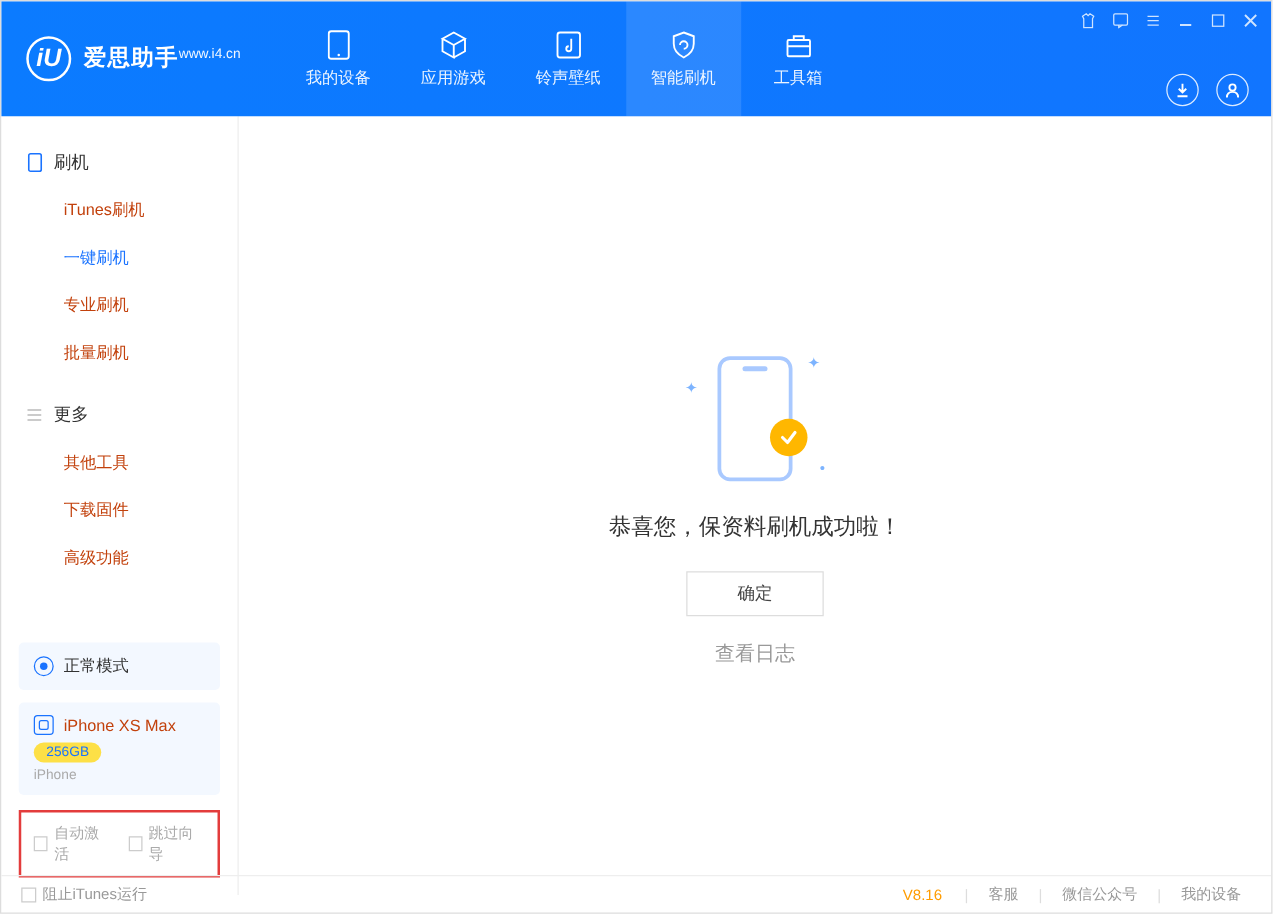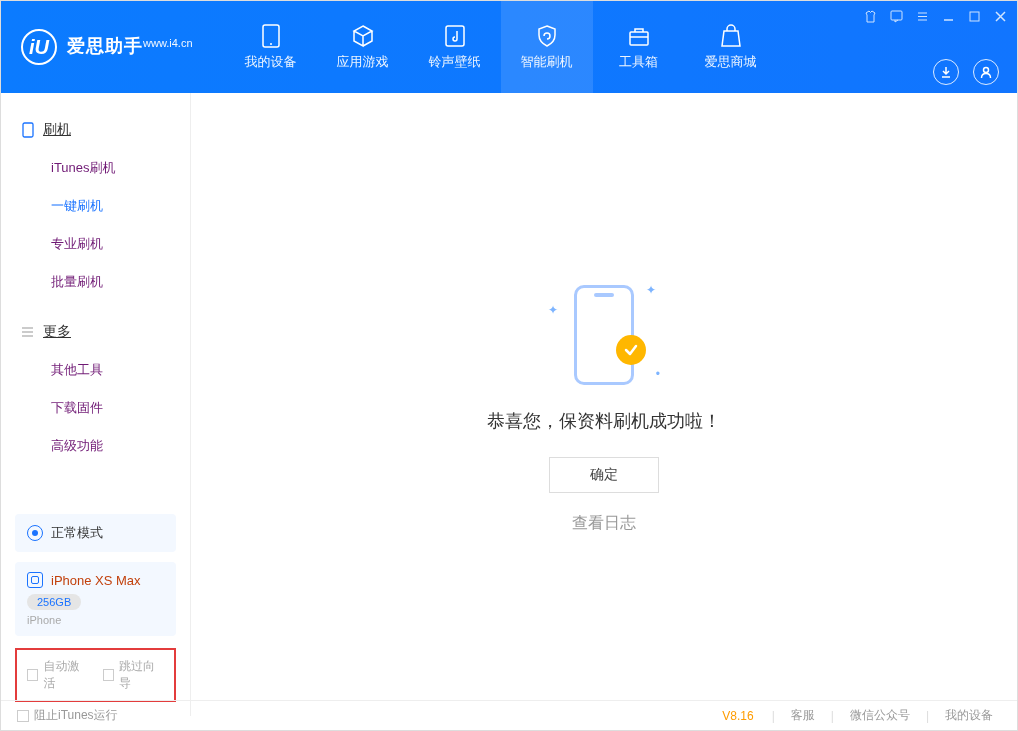--- a/index.html
+++ b/index.html
@@ -20,34 +20,34 @@
 
 .titlebar-controls { position: absolute; top: 8px; right: 10px; display: flex; gap: 12px; align-items: center; }
 .titlebar-controls .tc { width: 14px; height: 14px; display: flex; align-items: center; justify-content: center; cursor: pointer; color: #cfe4ff; }
 
 .header-right { position: absolute; right: 18px; bottom: 8px; display: flex; gap: 14px; }
 .hr-icon { width: 26px; height: 26px; border: 1.5px solid rgba(255,255,255,0.85); border-radius: 50%; display: flex; align-items: center; justify-content: center; cursor: pointer; }
 
 
 .body-wrap { display: flex; height: calc(100% - 76px - 30px); }
 .sidebar { width: 190px; border-right: 1px solid #eee; padding-top: 18px; display: flex; flex-direction: column; }
-.sb-section-head { display: flex; align-items: center; gap: 8px; padding: 10px 20px; font-size: 14px; color: #333; text-decoration: underline; }
+.sb-section-head { display: flex; align-items: center; gap: 8px; padding: 10px 20px; font-size: 14px; color: #333; }
 .sb-section-head .sh-icon { width: 14px; height: 14px; display:flex; align-items:center; justify-content:center; }
-.sb-item { padding: 10px 20px 10px 50px; font-size: 13px; color: #701a75; cursor: pointer; }
+.sb-item { padding: 10px 20px 10px 50px; font-size: 13px; color: #c2410c; cursor: pointer; }
 .sb-item.active { color: #1a73ff; }
 
 .sb-bottom { margin-top: auto; padding: 0 14px 14px; }
 .device-card { background: #f3f8ff; border-radius: 4px; padding: 10px 12px; margin-top: 10px; }
 .mode-row { display: flex; align-items: center; gap: 8px; font-size: 13px; color: #333; }
 .mode-dot { width: 16px; height: 16px; border: 1.5px solid #1a73ff; border-radius: 50%; display:flex; align-items:center; justify-content:center; }
 .mode-dot::after { content:''; width:6px; height:6px; background:#1a73ff; border-radius:50%; }
 .device-name-row { display:flex; align-items:center; gap:8px; font-size:13px; font-weight:400; color:#c2410c; }
 .dev-ic { width:16px; height:16px; border:1.5px solid #1a73ff; border-radius:3px; display:flex; align-items:center; justify-content:center; }
 .dev-ic::after { content:''; width:6px; height:6px; border:1.5px solid #1a73ff; border-radius:2px; }
-.capacity-pill { display:inline-block; background:#e5e5e5; color:#1a73ff; font-size:11px; padding:2px 10px; border-radius:10px; margin-top:6px; }
+.capacity-pill { display:inline-block; background:#fde047; color:#1a73ff; font-size:11px; padding:2px 10px; border-radius:10px; margin-top:6px; }
 .dev-sub { font-size:11px; color:#aaa; margin-top:4px; }
 
 .check-row { border: 2px solid #e33c3c; padding: 8px 10px; margin-top: 12px; display: flex; gap: 14px; align-items: center; }
 .chk { display: flex; align-items: center; gap: 5px; font-size: 12px; color: #aaa; }
 .chk-box { width: 12px; height: 12px; border: 1px solid #ccc; }
 
 
 .main { flex: 1; display: flex; flex-direction: column; align-items: center; justify-content: center; gap: 14px; }
 .illus { width: 120px; height: 120px; position: relative; display:flex; align-items:center; justify-content:center; }
 .phone-outline { width: 60px; height: 100px; border: 3px solid #a9c9ff; border-radius: 10px; background: #fff; position: relative; }
@@ -118,28 +118,20 @@
       <span>智能刷机</span>
     </div>
     <div class="nav-tab">
       <span class="ticon">
           <svg width="24" height="22" viewBox="0 0 24 22">
             <rect x="3" y="7" width="18" height="13" rx="1" fill="none" stroke="#fff" stroke-width="1.5"></rect>
             <path d="M8 7 V4 H16 V7 M3 12 H21" fill="none" stroke="#fff" stroke-width="1.5"></path>
           </svg>
         </span>
       <span>工具箱</span>
-    </div>
-    <div class="nav-tab">
-      <span class="ticon">
-          <svg width="22" height="24" viewBox="0 0 22 24">
-            <path d="M4 7 H18 L20 22 H2 Z M7 7 V5 A4 4 0 0 1 15 5 V7" fill="none" stroke="#fff" stroke-width="1.5"></path>
-          </svg>
-        </span>
-      <span>爱思商城</span>
     </div>
   </div>
 
   <div class="titlebar-controls">
     <span class="tc">
         <svg width="13" height="13" viewBox="0 0 13 13">
           <path d="M2 3 L5 1 L6.5 2.5 L8 1 L11 3 L10 5 L10 12 L3 12 L3 5 Z" fill="none" stroke="currentColor"></path>
         </svg>
       </span>
     <span class="tc">

